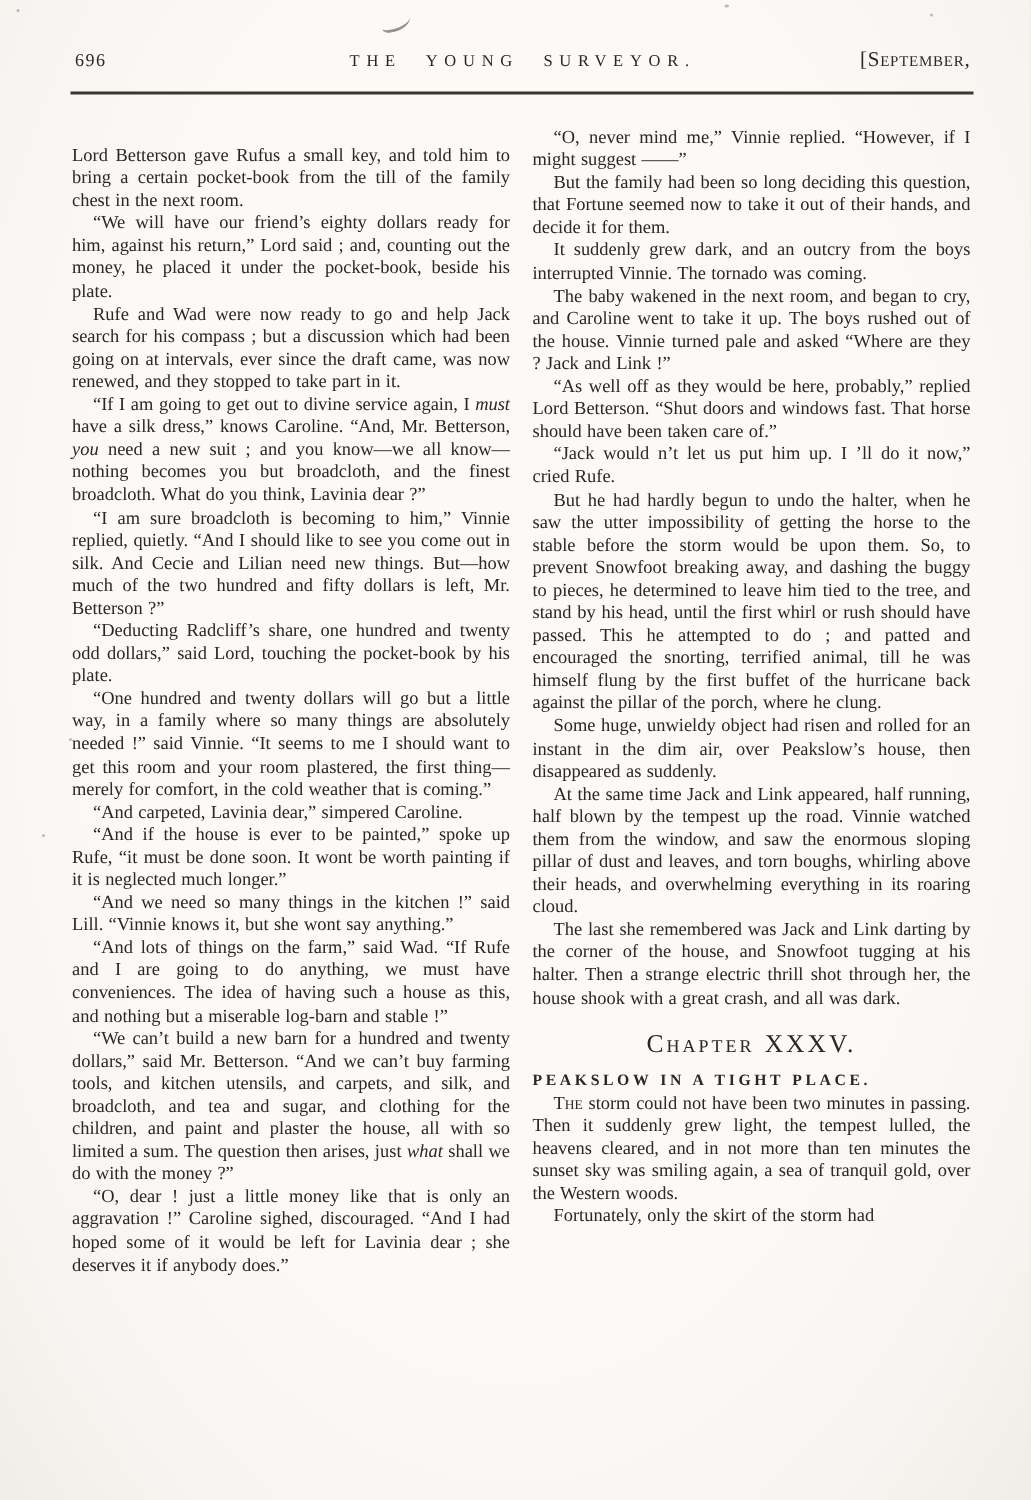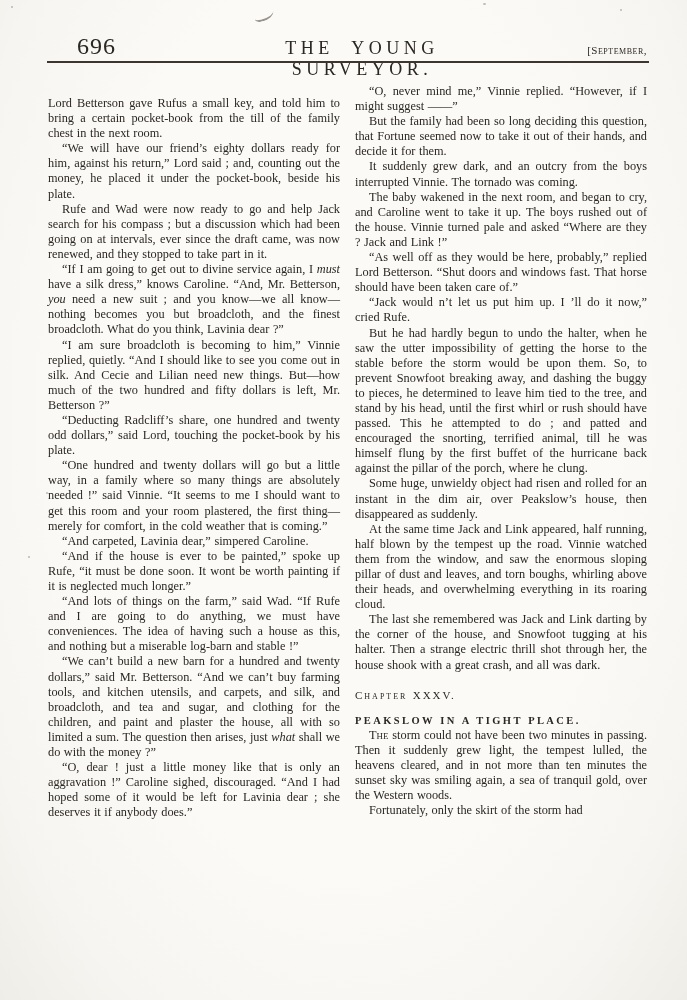--- a/index.html
+++ b/index.html
@@ -18,31 +18,30 @@
     position:absolute;inset:0;
     background:radial-gradient(ellipse at 50% 42%, #fbfaf7 55%, var(--paper) 82%, #efede7 100%);
     color:var(--ink);
   }
   
   .header-row{
     position:absolute;top:33px;left:50px;right:40px;
     display:flex;align-items:baseline;
   }
   .page-number{
-    width:130px;font-size:24px;letter-spacing:1px;
+    width:130px;font-size:12px;letter-spacing:1px;
     font-feature-settings:"onum";
-    margin-left:27px;
   }
   .running-title{
     flex:1;text-align:center;
-    font-size:18px;letter-spacing:4.5px;word-spacing:9px;
+    font-size:11px;letter-spacing:4.5px;word-spacing:9px;
   }
   .issue-label{
     width:130px;text-align:right;
-    font-size:11px;font-variant:small-caps;letter-spacing:.5px;
+    font-size:14px;font-variant:small-caps;letter-spacing:.5px;
   }
   .head-rule{
     position:absolute;top:61px;left:47px;right:38px;height:2px;
     background:#3c362f;border:0;margin:0;
   }
   
   .columns{
     position:absolute;top:84px;left:48px;right:40px;bottom:10px;
     display:flex;gap:15px;
   }
@@ -50,22 +49,22 @@
     width:50%;
     font-size:12.3px;line-height:15.1px;
     text-align:justify;
     word-spacing:.5px;
   }
   p.para{margin:0;text-indent:14px;}
   p.para.no-indent{text-indent:0;margin-top:12px;}
   .i{font-style:italic;}
   .sc{font-variant:small-caps;}
   h2.chapter{
-    margin:15px 0 10px;font-weight:normal;
-    font-size:11px;font-variant:small-caps;letter-spacing:2px;text-indent:0;
+    margin:15px 0 10px;text-align:center;font-weight:normal;
+    font-size:17px;font-variant:small-caps;letter-spacing:2px;text-indent:0;
   }
   h3.section{
     margin:0 0 0;text-align:left;font-weight:bold;
     font-size:10.5px;letter-spacing:2.4px;text-indent:0;
   }
   
   .speck{position:absolute;background:#8a857c;border-radius:50%;opacity:.55;}
   .smudge{
     position:absolute;left:254px;top:9px;width:20px;height:10px;
     border-bottom:2px solid #6d675e;border-radius:0 0 90% 40%;
@@ -96,20 +95,21 @@
     <div class="col" id="col-left">
         <p class="para no-indent"><span>Lord Betterson gave Rufus a small key, and told him to bring a certain pocket-book from the till of the family chest in the next room.</span></p>
         <p class="para"><span>“We will have our friend’s eighty dollars ready for him, against his return,” Lord said ; and, counting out the money, he placed it under the pocket-book, beside his plate.</span></p>
         <p class="para"><span>Rufe and Wad were now ready to go and help Jack search for his compass ; but a discussion which had been going on at intervals, ever since the draft came, was now renewed, and they stopped to take part in it.</span></p>
         <p class="para"><span>“If I am going to get out to divine service again, I </span><span class="i">must</span><span> have a silk dress,” knows Caroline. “And, Mr. Betterson, </span><span class="i">you</span><span> need a new suit ; and you know—we all know—nothing becomes you but broadcloth, and the finest broadcloth. What do you think, Lavinia dear ?”</span></p>
         <p class="para"><span>“I am sure broadcloth is becoming to him,” Vinnie replied, quietly. “And I should like to see you come out in silk. And Cecie and Lilian need new things. But—how much of the two hundred and fifty dollars is left, Mr. Betterson ?”</span></p>
         <p class="para"><span>“Deducting Radcliff’s share, one hundred and twenty odd dollars,” said Lord, touching the pocket-book by his plate.</span></p>
         <p class="para"><span>“One hundred and twenty dollars will go but a little way, in a family where so many things are absolutely needed !” said Vinnie. “It seems to me I should want to get this room and your room plastered, the first thing—merely for comfort, in the cold weather that is coming.”</span></p>
         <p class="para"><span>“And carpeted, Lavinia dear,” simpered Caroline.</span></p>
         <p class="para"><span>“And if the house is ever to be painted,” spoke up Rufe, “it must be done soon. It wont be worth painting if it is neglected much longer.”</span></p>
+        <p class="para"><span>“And we need so many things in the kitchen !” said Lill. “Vinnie knows it, but she wont say anything.”</span></p>
         <p class="para"><span>“And lots of things on the farm,” said Wad. “If Rufe and I are going to do anything, we must have conveniences. The idea of having such a house as this, and nothing but a miserable log-barn and stable !”</span></p>
         <p class="para"><span>“We can’t build a new barn for a hundred and twenty dollars,” said Mr. Betterson. “And we can’t buy farming tools, and kitchen utensils, and carpets, and silk, and broadcloth, and tea and sugar, and clothing for the children, and paint and plaster the house, all with so limited a sum. The question then arises, just </span><span class="i">what</span><span> shall we do with the money ?”</span></p>
         <p class="para"><span>“O, dear ! just a little money like that is only an aggravation !” Caroline sighed, discouraged. “And I had hoped some of it would be left for Lavinia dear ; she deserves it if anybody does.”</span></p>
       </div>
     <div class="col" id="col-right">
         <p class="para"><span>“O, never mind me,” Vinnie replied. “However, if I might suggest ——”</span></p>
         <p class="para"><span>But the family had been so long deciding this question, that Fortune seemed now to take it out of their hands, and decide it for them.</span></p>
         <p class="para"><span>It suddenly grew dark, and an outcry from the boys interrupted Vinnie. The tornado was coming.</span></p>
         <p class="para"><span>The baby wakened in the next room, and began to cry, and Caroline went to take it up. The boys rushed out of the house. Vinnie turned pale and asked “Where are they ? Jack and Link !”</span></p>
         <p class="para"><span>“As well off as they would be here, probably,” replied Lord Betterson. “Shut doors and windows fast. That horse should have been taken care of.”</span></p>

